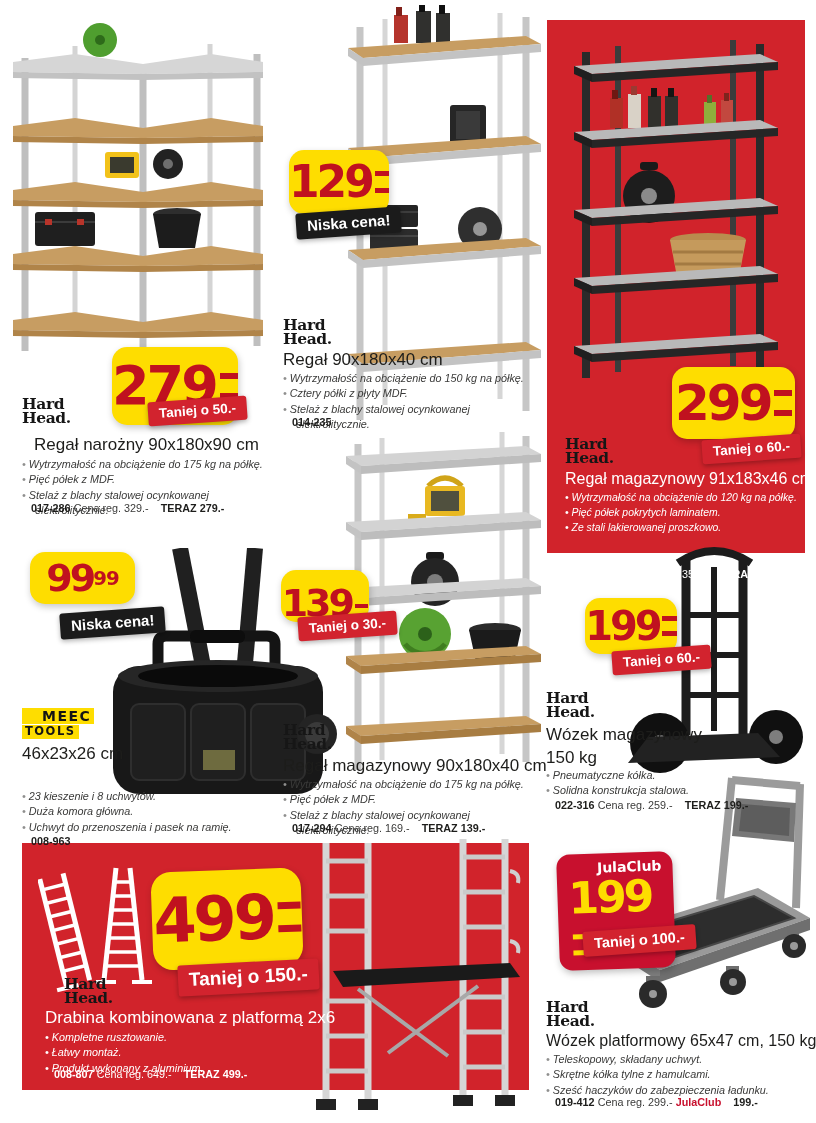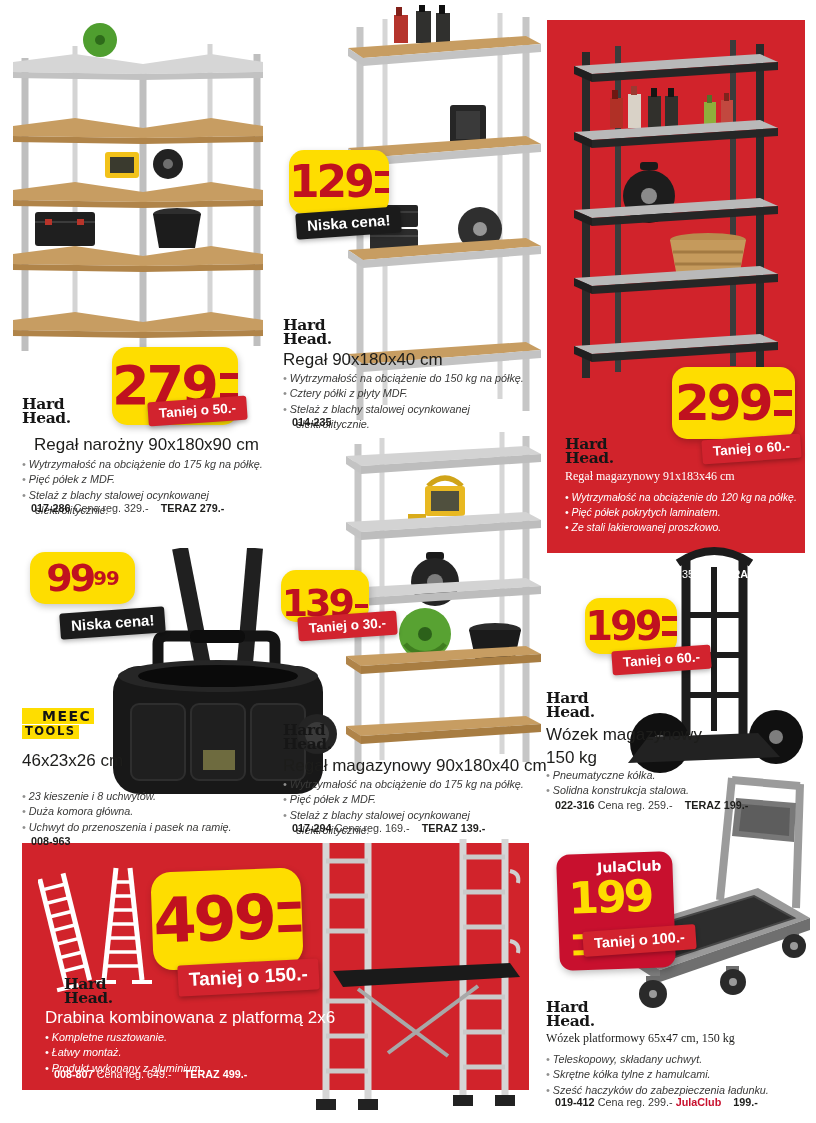--- a/index.html
+++ b/index.html
@@ -25,21 +25,21 @@
   .clubbadge .club{display:block;text-align:right;font-weight:bold;font-size:14px;line-height:1;margin-bottom:2px;}
   .clubbadge .num{color:#fedd00;font-size:44px;font-weight:bold;letter-spacing:-3px;line-height:.95;}
   .hardhead{position:absolute;z-index:2;font-family:"DejaVu Serif",serif;font-weight:bold;
             font-size:15.5px;line-height:.88;letter-spacing:-.4px;color:#161616;}
   .hardhead span{display:block;}
   .meec{position:absolute;z-index:2;font-family:"DejaVu Sans",sans-serif;font-weight:bold;line-height:1;}
   .meec span{display:table;background:#fedd00;color:#141414;padding:1px 3px;letter-spacing:1.5px;}
   .meec .l1{font-size:14px;padding-left:20px;}
   .meec .l2{font-size:11.5px;margin-top:1px;}
   .title{position:absolute;z-index:2;font-size:17px;color:#1d1d1b;line-height:1.25;white-space:nowrap;}
-  .title.s{font-size:12px;font-family:Liberation Serif, serif;}
+  .title.s{font-size:16px;}
   .bullets{position:absolute;z-index:2;margin:0;padding:0;list-style:none;
            font-size:10.8px;color:#3a3a39;line-height:1.42;}
   .bullets li{padding-left:13px;text-indent:-13px;font-style:italic;}
   .bullets li::before{content:"•  ";color:#8f8f8e;}
   .ref{position:absolute;z-index:2;font-size:10.8px;color:#3a3a39;white-space:nowrap;}
   .ref .code,.ref .now{font-weight:bold;color:#1d1d1b;padding-left:9px;}
   .ref .club{font-weight:bold;color:#c8102e;}
   .wt,.wt li{color:#ffffff !important;}
   .wt li::before{color:#ffffff !important;}
   .ref.wt .code,.ref.wt .now{color:#ffffff;}
@@ -284,21 +284,21 @@
   <div class="badge" style="left:30px;top:552px;width:105px;height:52px;font-size:38px;">
     <span class="num">99</span>
       <span class="sup">99</span>
   </div>
   <div class="ribbon dark" style="left:60px;top:610px;font-size:15px;">Niska cena!</div>
   <div class="meec" style="left:22px;top:708px;">
     <span class="l1">MEEC</span>
     <span class="l2">TOOLS</span>
   </div>
   <div class="title" style="left:22px;top:740px;">
-    <span style="display:block;margin-top:10px">46x23x26 cm</span>
+    <span style="display:block;margin-top:3px">46x23x26 cm</span>
   </div>
   <ul class="bullets" style="left:22px;top:789px;width:252px;">
     <li>23 kieszenie i 8 uchwytów.</li>
     <li>Duża komora główna.</li>
     <li>Uchwyt do przenoszenia i pasek na ramię.</li>
   </ul>
   <div class="ref" style="left:22px;top:835px;">
     <span class="code">008-963</span>
   </div>
 

